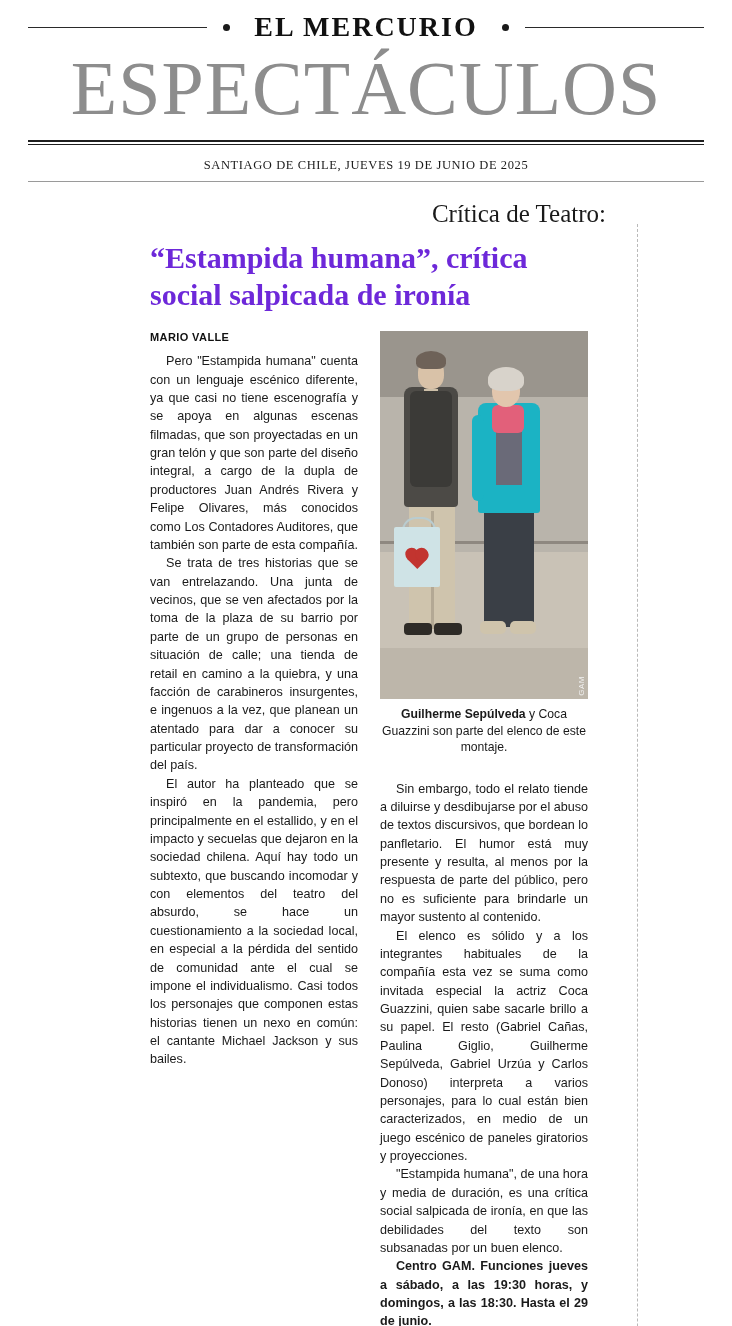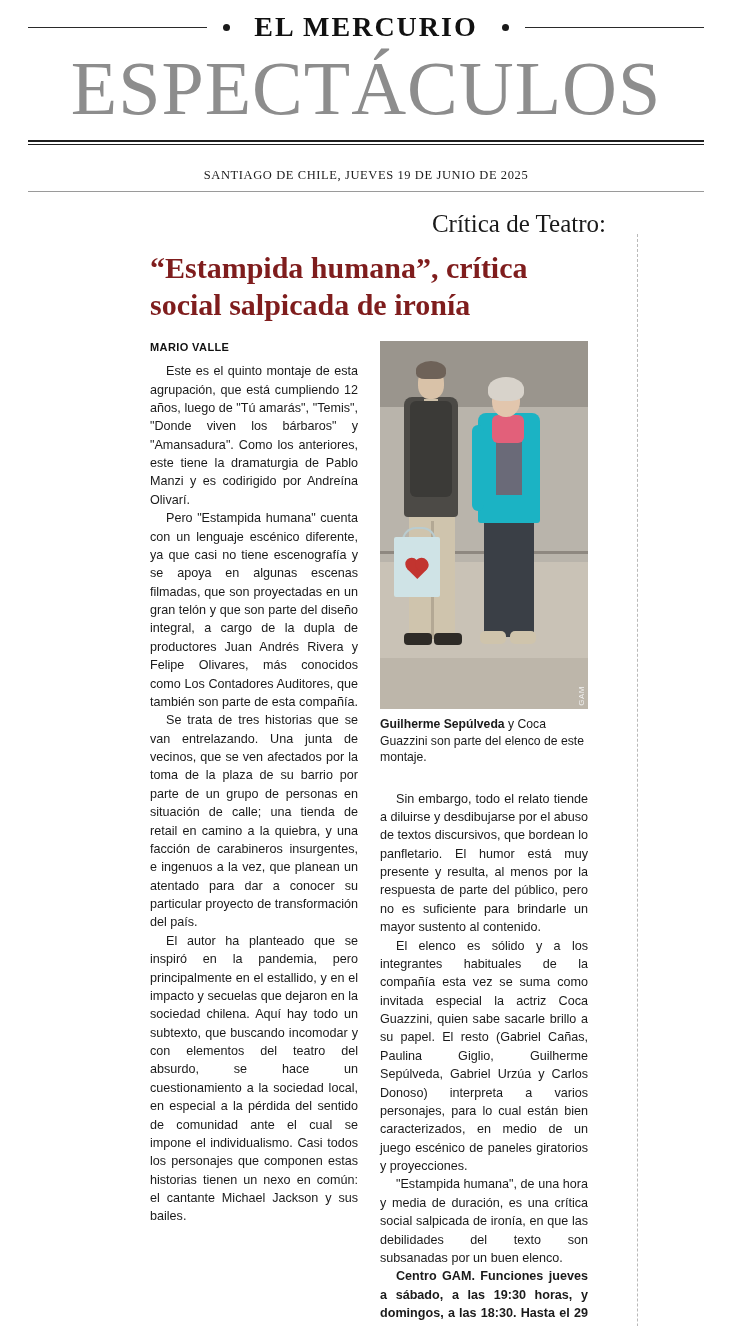--- a/index.html
+++ b/index.html
@@ -75,21 +75,21 @@
   }
   .double-rule-inner {
     border-top: 1px solid #1f1f1f;
   }
   .dateline {
     text-align: center;
     font-family: "Liberation Serif", serif;
     font-size: 12.5px;
     letter-spacing: 0.6px;
     color: #1b1b1b;
-    margin-top: 23px;
+    margin-top: 13px;
     margin-bottom: 8px;
   }
   .rule-thin {
     border-top: 1px solid #9a9a9a;
     margin: 6px 0 0 0;
   }
 
   
   .article {
     margin-top: 18px;
@@ -105,21 +105,21 @@
     font-weight: normal;
     text-align: right;
   }
   .headline {
     font-family: "Liberation Serif", serif;
     font-weight: bold;
     font-size: 30px;
     line-height: 1.22;
     margin: 0 0 8px 0;
     text-align: left;
-    color: #7f1d1d;
+    color: #6d28d9;
   }
 
   .vrule-right {
     position: absolute;
     top: 24px;
     right: 66px;
     bottom: -1020px;
     width: 0;
     border-left: 1px dashed #b9b9b9;
   }
@@ -227,20 +227,21 @@
     letter-spacing: 0.5px;
     writing-mode: vertical-rl;
     transform: rotate(180deg);
   }
   .caption {
     margin-top: 7px;
     font-family: "Liberation Sans", sans-serif;
     font-size: 12.2px;
     line-height: 1.35;
     color: #1a1a1a;
+    text-align: center;
   }
   .caption b { font-weight: bold; }
   .after-caption {
     margin-top: 24px;
   }
   .after-caption p {
     margin: 0;
     font-family: "Liberation Sans", sans-serif;
     font-size: 12.6px;
     line-height: 1.46;
@@ -287,21 +288,20 @@
     <div class="vrule-right"></div>
 
     <h2 class="kicker">Crítica de Teatro:</h2>
     <h1 class="headline">“Estampida humana”, crítica social salpicada de ironía</h1>
 
     <div class="columns">
 
       <div class="col">
         <div class="byline">MARIO VALLE</div>
         <div class="body-text">
-          <p>Este es el quinto montaje de esta agrupación, que está cumpliendo 12 años, luego de "Tú amarás", "Temis", "Donde viven los bárbaros" y "Amansadura". Como los anteriores, este tiene la dramaturgia de Pablo Manzi y es codirigido por Andreína Olivarí.</p>
           <p>Pero "Estampida humana" cuenta con un lenguaje escénico diferente, ya que casi no tiene escenografía y se apoya en algunas escenas filmadas, que son proyectadas en un gran telón y que son parte del diseño integral, a cargo de la dupla de productores Juan Andrés Rivera y Felipe Olivares, más conocidos como Los Contadores Auditores, que también son parte de esta compañía.</p>
           <p>Se trata de tres historias que se van entrelazando. Una junta de vecinos, que se ven afectados por la toma de la plaza de su barrio por parte de un grupo de personas en situación de calle; una tienda de retail en camino a la quiebra, y una facción de carabineros insurgentes, e ingenuos a la vez, que planean un atentado para dar a conocer su particular proyecto de transformación del país.</p>
           <p>El autor ha planteado que se inspiró en la pandemia, pero principalmente en el estallido, y en el impacto y secuelas que dejaron en la sociedad chilena. Aquí hay todo un subtexto, que buscando incomodar y con elementos del teatro del absurdo, se hace un cuestionamiento a la sociedad local, en especial a la pérdida del sentido de comunidad ante el cual se impone el individualismo. Casi todos los personajes que componen estas historias tienen un nexo en común: el cantante Michael Jackson y sus bailes.</p>
         </div>
       </div>
 
       <div class="col">
         <div class="photo-wrap">
           <div class="photo">
             <div class="ph-wall"></div>

